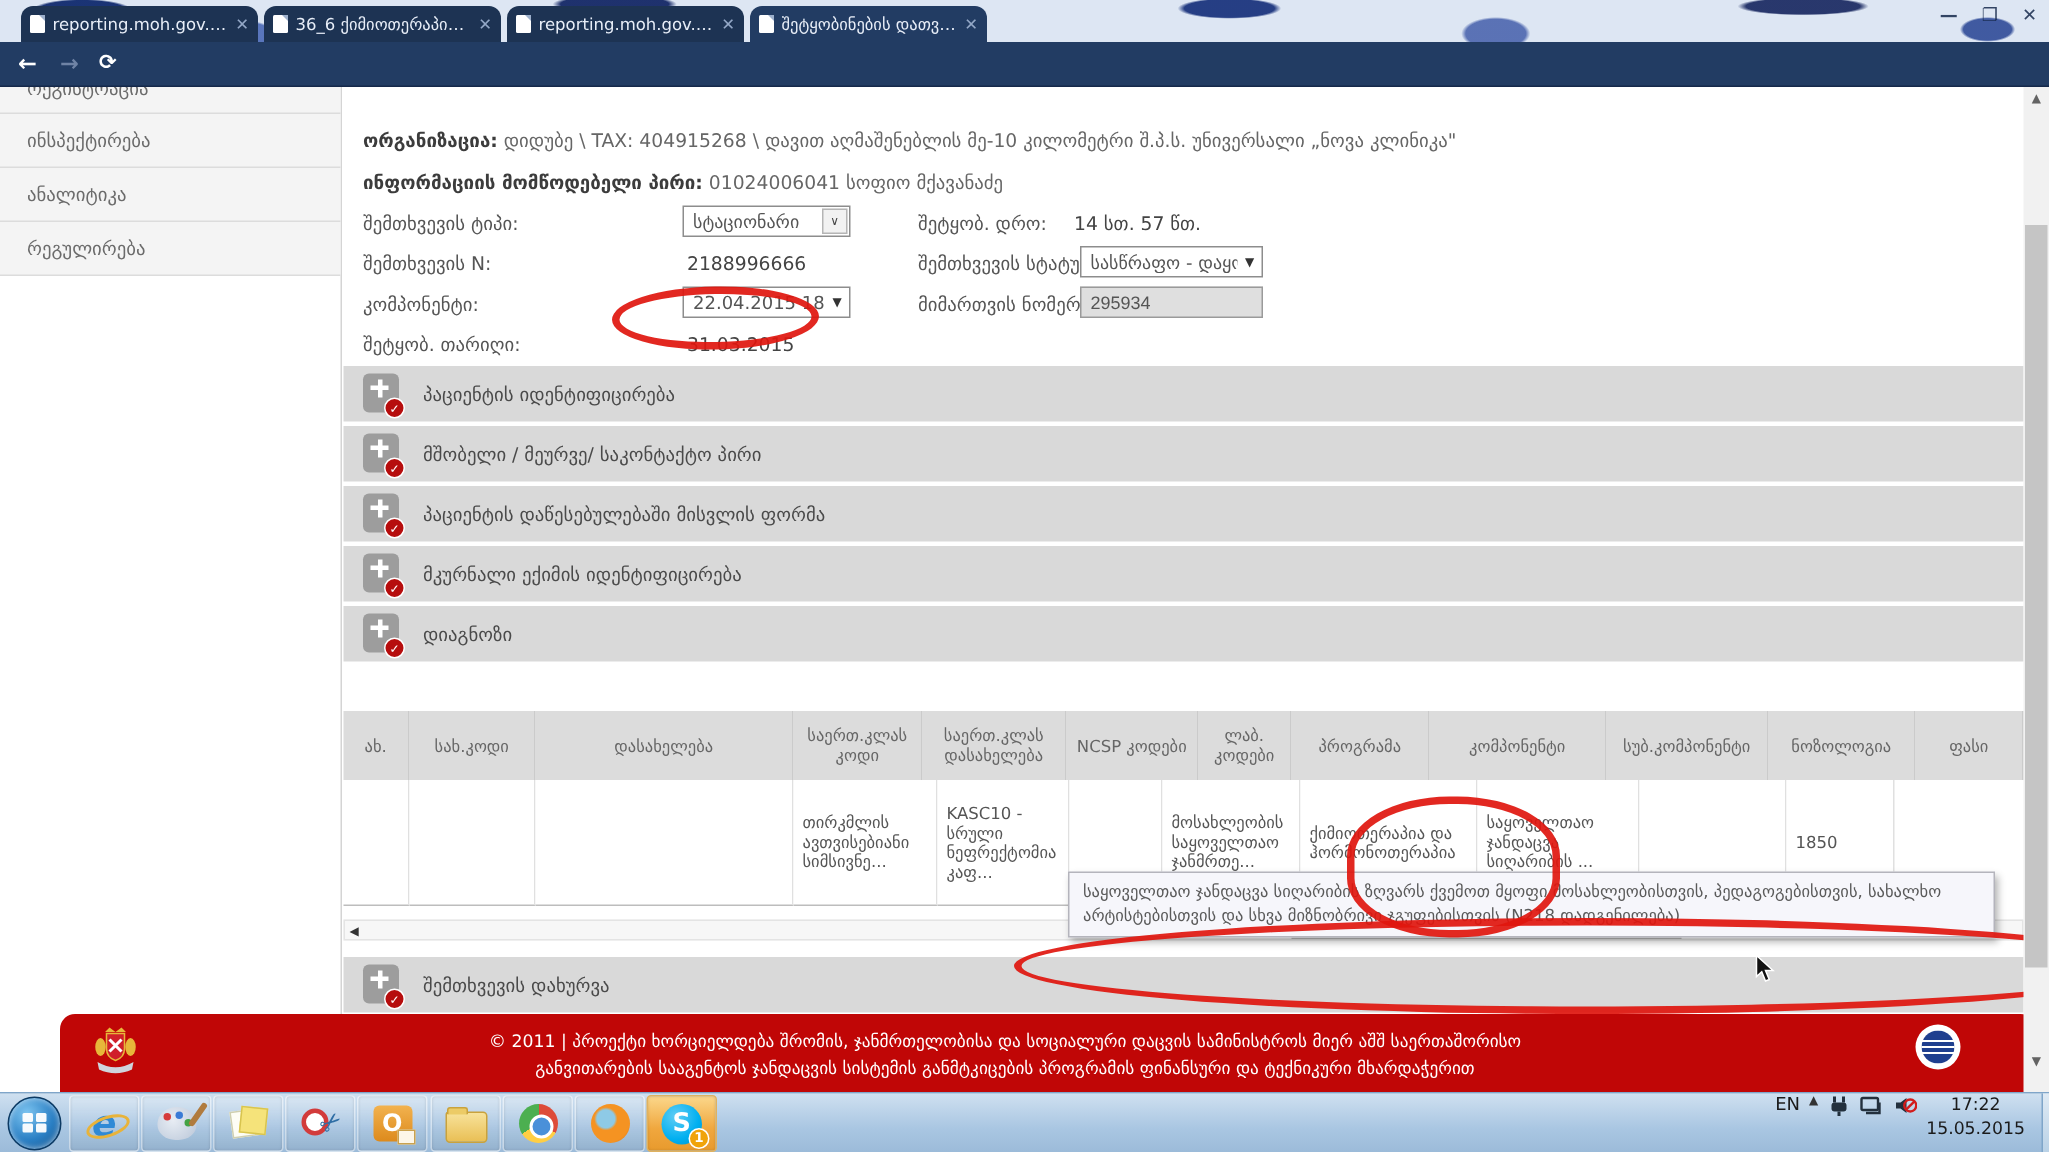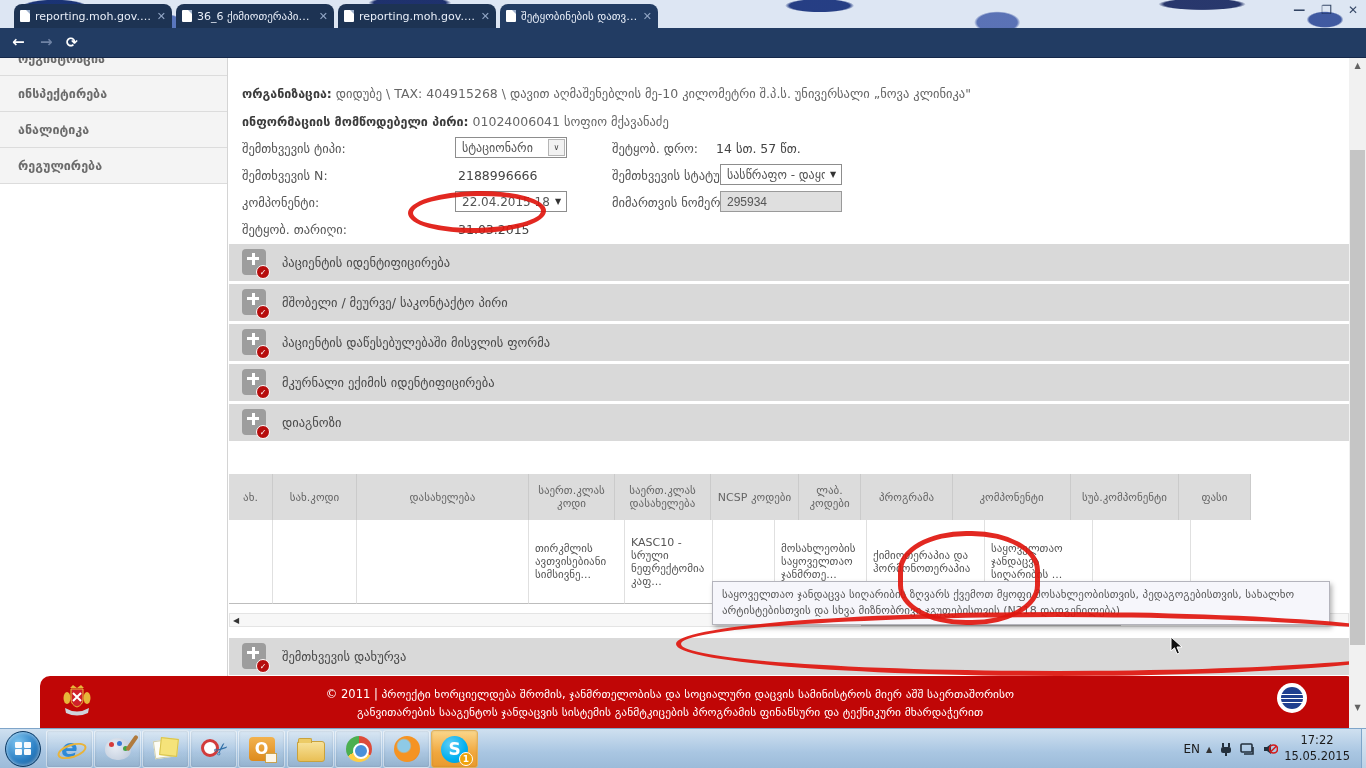--- a/index.html
+++ b/index.html
@@ -35,21 +35,21 @@
   #addressbar { position:absolute; left:92px; top:32px; width:1238px; height:22px; background:#fff; border-radius:3px; display:flex; align-items:center; padding:0 6px; gap:6px; }
   .docicon { width:9px; height:11px; border:1px solid #9aa0a6; border-radius:1px; flex:0 0 auto; }
   #addressbar .url { font-size:13px; white-space:nowrap; overflow:hidden; flex:1; }
   .url .domain { color:#202124; } .url .path { color:#80868b; }
   .star { color:#b6b9be; font-size:14px; flex:0 0 auto; }
   #menubtn { position:absolute; right:6px; top:33px; width:20px; height:18px; color:#fff; font-size:15px; line-height:18px; text-align:center; }
 
   
   #page { position:absolute; left:0; top:58px; width:1366px; height:670px; background:#fff; }
 
-  #sidebar { position:absolute; left:0; top:0; width:228px; height:670px; background:#fff; border-right:1px solid #d4d4d4;font-weight:bold; }
+  #sidebar { position:absolute; left:0; top:0; width:228px; height:670px; background:#fff; border-right:1px solid #d4d4d4; }
   .sb-item { background:#f4f4f4; border-bottom:1px solid #dcdcdc; color:#6b6b6b; font-size:12.5px; padding:10px 0 10px 18px; height:36px; }
   .sb-item.cut { height:18px; padding-top:0; overflow:hidden; }
   .sb-item.cut span { display:block; margin-top:-7px; }
 
   #content { position:absolute; left:229px; top:16px; width:1120px; height:670px; background:#fff; }
 
   .infoline { position:absolute; left:13px; font-size:12.5px; color:#666; white-space:nowrap; }
   .infoline b { color:#3c3c3c; font-weight:bold; }
   #info1 { top:12px; } #info2 { top:40px; }
 
@@ -128,21 +128,21 @@
   .outlook { width:26px; height:24px; background:linear-gradient(#f2b24f, #dd8a1c); border-radius:4px; color:#fff; font-weight:bold; font-size:16px; text-align:center; line-height:23px; position:relative; }
   .outlook::after { content:""; position:absolute; right:-2px; bottom:-2px; width:10px; height:8px; background:#fdf6e8; border:1px solid #caa24e; }
   .folder { position:relative; width:28px; height:21px; background:linear-gradient(#f7e29a, #e9bf55); border:1px solid #c9a23c; border-radius:2px 3px 3px 3px; margin-top:4px; }
   .folder::before { content:""; position:absolute; left:0; top:-4px; width:12px; height:4px; background:#eccb66; border:1px solid #c9a23c; border-bottom:none; border-radius:2px 2px 0 0; }
   .chrome { position:relative; width:26px; height:26px; border-radius:50%; background:conic-gradient(#dd4b39 0 33%, #ffce44 33% 66%, #4caf50 66% 100%); }
   .chrome::after { content:""; position:absolute; left:7px; top:7px; width:12px; height:12px; border-radius:50%; background:#4a90d9; border:2.5px solid #fff; }
   .firefox { width:26px; height:26px; border-radius:50%; background:radial-gradient(circle at 38% 38%, #8ecae6 0 26%, #f59322 34% 70%, #d9640d); }
   .skypeicon { position:relative; width:27px; height:27px; border-radius:50%; background:radial-gradient(circle at 35% 30%, #5fcdf5, #00aff0 60%, #0092cc); color:#fff; font-weight:bold; font-size:17px; text-align:center; line-height:26px; }
   .skypebadge { position:absolute; right:-5px; bottom:-3px; width:14px; height:14px; border-radius:50%; background:#f0a30a; border:1px solid #fff; color:#fff; font-size:9px; font-weight:bold; line-height:12px; text-align:center; }
 
-  #tray { position:absolute; right:6px; top:0; height:40px; display:flex; align-items:center; gap:6px; color:#1b1b1b; }
+  #tray { position:absolute; right:6px; top:0; height:40px; display:flex; gap:6px; color:#1b1b1b; }
   #tray .lang { font-size:12px; }
   #tray .chev { font-size:8px; color:#333; }
   .trayicon { width:16px; height:16px; position:relative; }
   .clock { text-align:center; font-size:11.5px; line-height:1.35; padding-right:10px; }
   #showdesk { position:absolute; right:0; top:0; width:5px; height:40px; background:linear-gradient(#dfeaf4,#b9d1e6); border-left:1px solid #7fa5c9; }
 </style>
 </head>
 <body>
 
 <div id="tabbar">
@@ -278,33 +278,35 @@
         <div class="th c0">ახ.</div>
         <div class="th c1">სახ.კოდი</div>
         <div class="th c2">დასახელება</div>
         <div class="th c3">საერთ.კლას კოდი</div>
         <div class="th c4">საერთ.კლას დასახელება</div>
         <div class="th c5">NCSP კოდები</div>
         <div class="th c6">ლაბ. კოდები</div>
         <div class="th c7">პროგრამა</div>
         <div class="th c8">კომპონენტი</div>
         <div class="th c9">სუბ.კომპონენტი</div>
+        <div class="th c10">ნოზოლოგია</div>
         <div class="th c11">ფასი</div>
       </div>
       <div class="trow">
         <div class="td c0"></div>
         <div class="td c1"></div>
         <div class="td c2"></div>
         <div class="td c4">თირკმლის ავთვისებიანი სიმსივნე...</div>
         <div class="td c5">KASC10 - სრული ნეფრექტომია კაფ...</div>
         <div class="td c6"></div>
         <div class="td c7">მოსახლეობის საყოველთაო ჯანმრთე...</div>
         <div class="td c8">ქიმიოთერაპია და ჰორმონოთერაპია</div>
         <div class="td c9">საყოველთაო ჯანდაცვა სიღარიბის ...</div>
         <div class="td c10"></div>
+        <div class="td c11">1850</div>
       </div>
     </div>
 
     <div id="hscroll">
       <span class="larrow">◀</span>
       <span class="thumb"></span>
     </div>
 
     <div id="tooltip">
       <span>საყოველთაო ჯანდაცვა სიღარიბის ზღვარს ქვემოთ მყოფი მოსახლეობისთვის, პედაგოგებისთვის, სახალხო არტისტებისთვის და სხვა მიზნობრივი ჯგუფებისთვის (N218 დადგენილება)</span>

